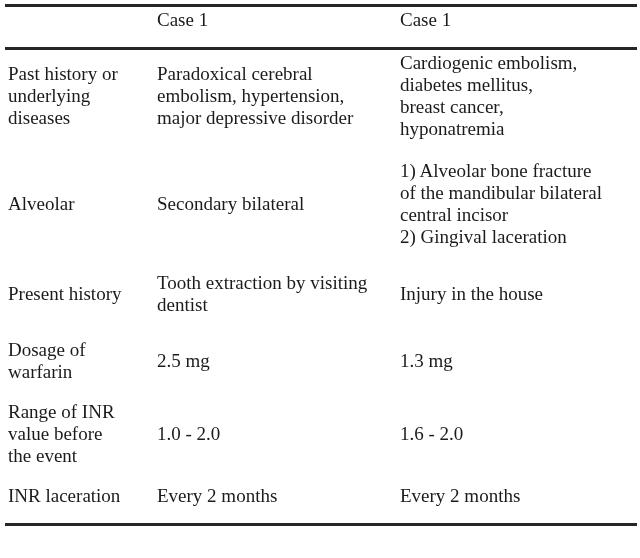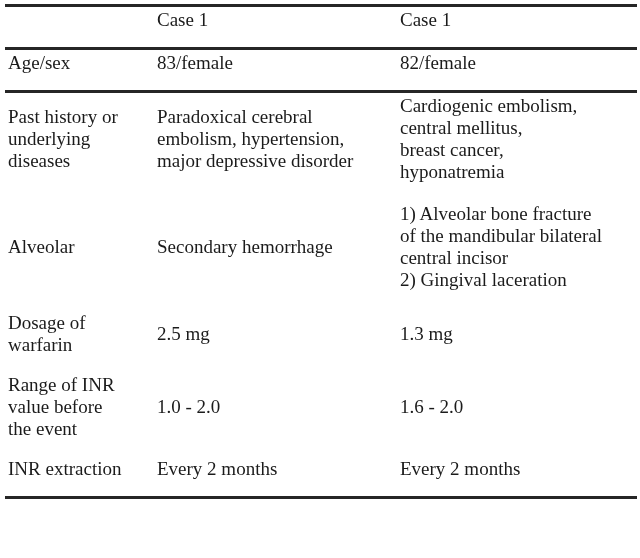--- a/index.html
+++ b/index.html
@@ -57,58 +57,59 @@
       <col class="c3">
     </colgroup>
     <thead>
       <tr>
         <th></th>
         <th>Case 1</th>
         <th>Case 1</th>
       </tr>
     </thead>
     <tbody>
-      <tr class="r-age">
-        <td>Age/sex</td>
-        <td>83/female</td>
-        <td>82/female</td>
-      </tr>
       <tr class="r-past">
         <td>Past history or
 underlying
 diseases</td>
         <td>Paradoxical cerebral
 embolism, hypertension,
 major depressive disorder</td>
         <td>Cardiogenic embolism,
-central mellitus,
+diabetes mellitus,
 breast cancer,
 hyponatremia</td>
       </tr>
       <tr class="r-diag">
         <td>Alveolar</td>
-        <td>Secondary hemorrhage</td>
+        <td>Secondary bilateral</td>
         <td>1) Alveolar bone fracture
 of the mandibular bilateral
 central incisor
 2) Gingival laceration</td>
+      </tr>
+      <tr class="r-present">
+        <td>Present history</td>
+        <td>Tooth extraction by visiting
+dentist</td>
+        <td>Injury in the house</td>
       </tr>
       <tr class="r-dosage">
         <td>Dosage of
 warfarin</td>
         <td>2.5 mg</td>
         <td>1.3 mg</td>
       </tr>
       <tr class="r-range">
         <td>Range of INR
 value before
 the event</td>
         <td>1.0 - 2.0</td>
         <td>1.6 - 2.0</td>
       </tr>
       <tr class="r-inr">
-        <td>INR extraction</td>
+        <td>INR laceration</td>
         <td>Every 2 months</td>
         <td>Every 2 months</td>
       </tr>
     </tbody>
   </table>
 </div>
 
 </body></html>

